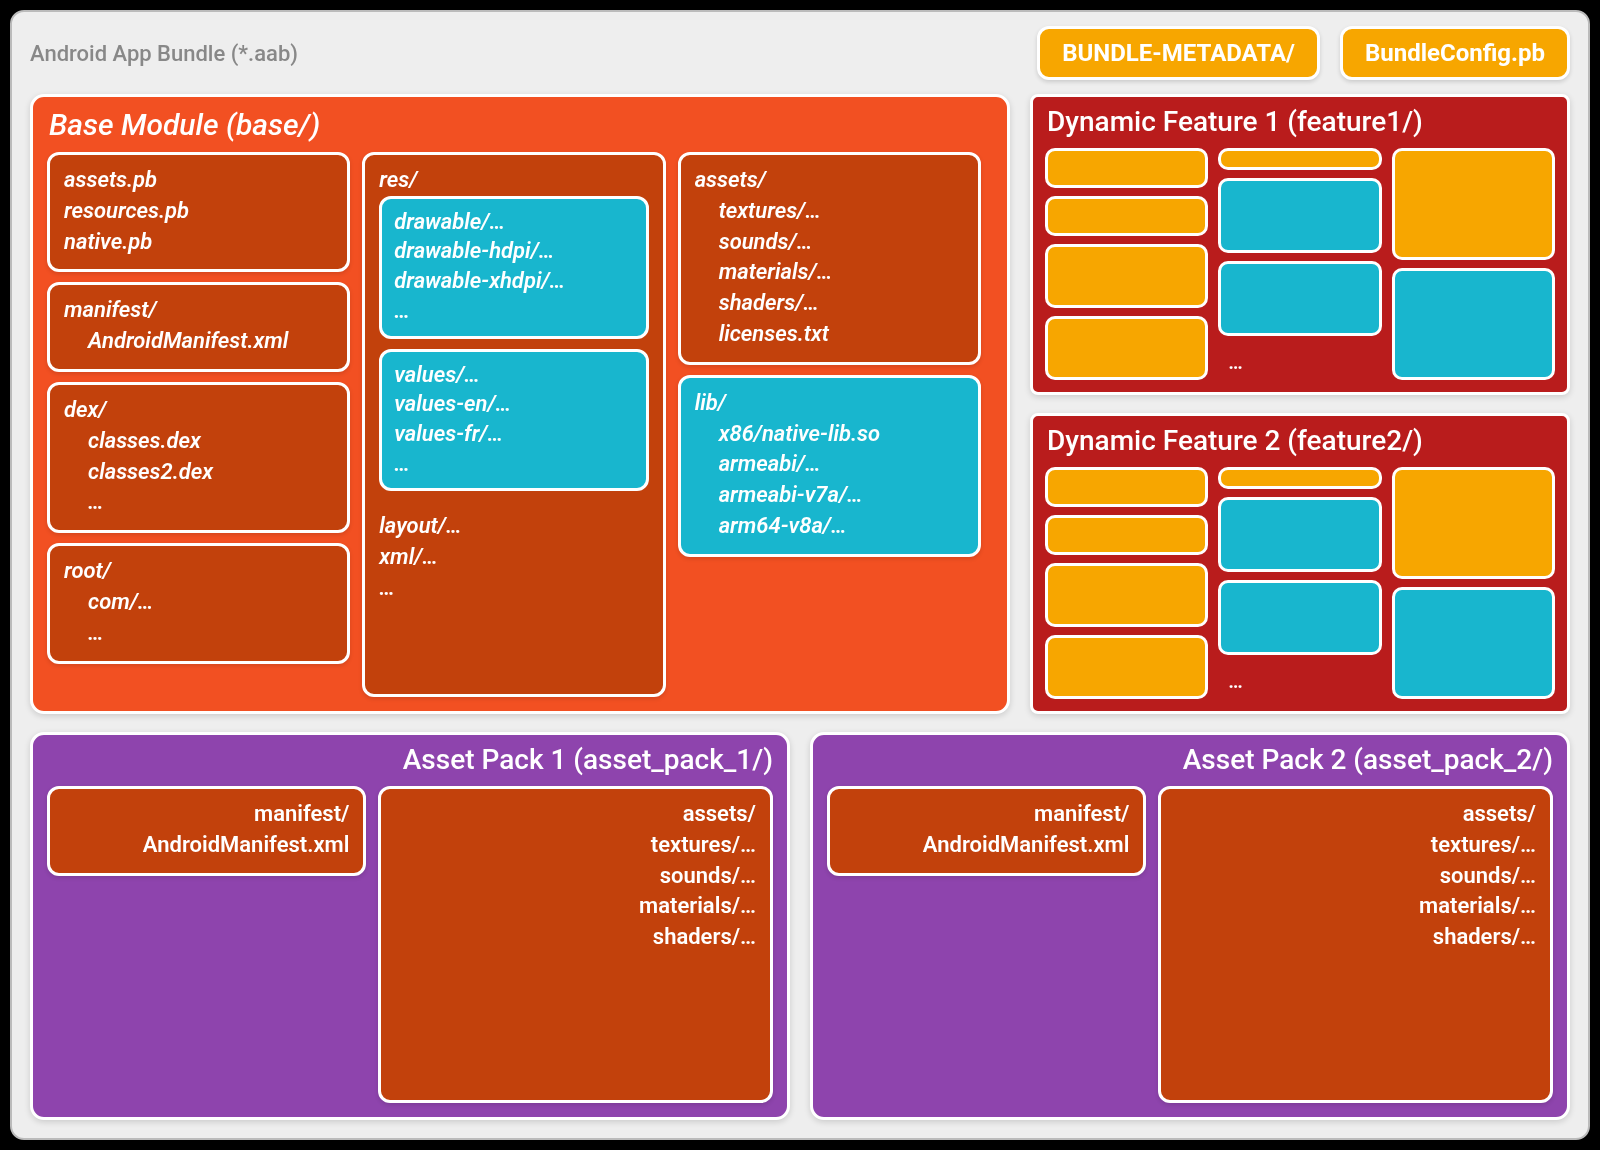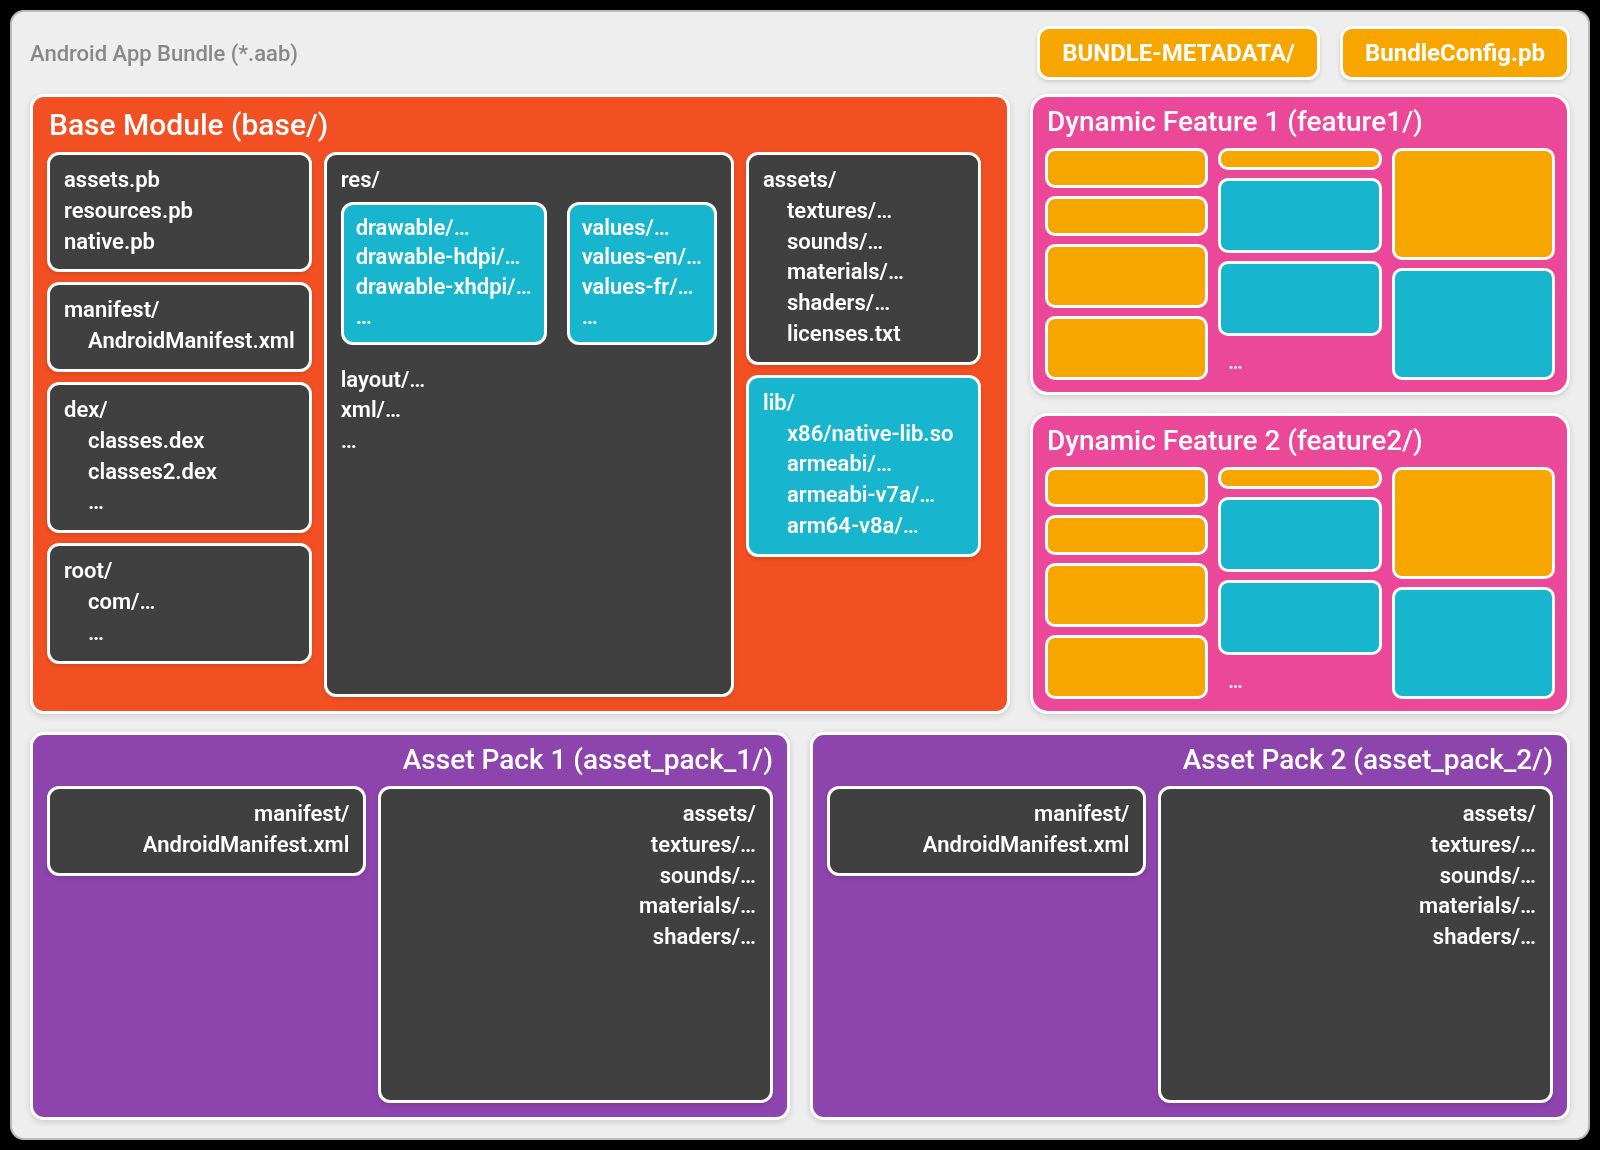--- a/index.html
+++ b/index.html
@@ -53,71 +53,72 @@
   .base-module {
     flex: 0 0 980px;
     background: #f25022;
     border: 3px solid #fff;
     border-radius: 14px;
     box-shadow: 0 2px 6px rgba(0,0,0,0.15);
     padding: 10px 26px 14px 14px;
     color: #fff;
     display: flex;
     flex-direction: column;
+    font-style: italic;
   }
   .mod-title {
     font-size: 30px;
     font-weight: 500;
     margin-bottom: 10px;
     padding-left: 2px;
   }
   .base-cols {
     display: flex;
     gap: 12px;
     flex: 1;
   }
   .col { display: flex; flex-direction: column; gap: 10px; flex: 1; }
   .card {
-    background: #404040;
+    background: #c2410c;
     border: 3px solid #fff;
     border-radius: 12px;
     padding: 10px 14px 12px 14px;
     color: #fff;
     font-size: 22px;
     font-weight: 600;
     line-height: 1.4;
     box-shadow: 0 2px 4px rgba(0,0,0,0.12);
   }
   .card.cyan { background: #18b6ce; }
   .card .line { display: block; white-space: pre; }
   .indent { padding-left: 24px; }
   .res-card { flex: 1; display: flex; flex-direction: column; }
-  .res-inner { display: flex; flex-direction: row; gap: 20px; margin-top: 6px; }
+  .res-inner { display: flex; flex-direction: column; gap: 10px; }
   .subcard {
     background: #18b6ce;
     border: 3px solid #fff;
     border-radius: 12px;
     padding: 8px 12px 10px 12px;
     color: #fff;
     font-size: 22px;
     font-weight: 600;
     line-height: 1.35;
   }
   .res-footer { margin-top: 20px; }
 
   .dyn-col {
     flex: 1;
     display: flex;
     flex-direction: column;
     gap: 18px;
   }
   .dyn-module {
-    background: #ec4899;
-    border: 3px solid #fff;
-    border-radius: 18px;
+    background: #b91c1c;
+    border: 3px solid #fff;
+    border-radius: 8px;
     box-shadow: 0 2px 6px rgba(0,0,0,0.15);
     padding: 8px 12px 12px 12px;
     color: #fff;
     flex: 1;
     display: flex;
     flex-direction: column;
   }
   .dyn-grid {
     display: flex;
     gap: 10px;

